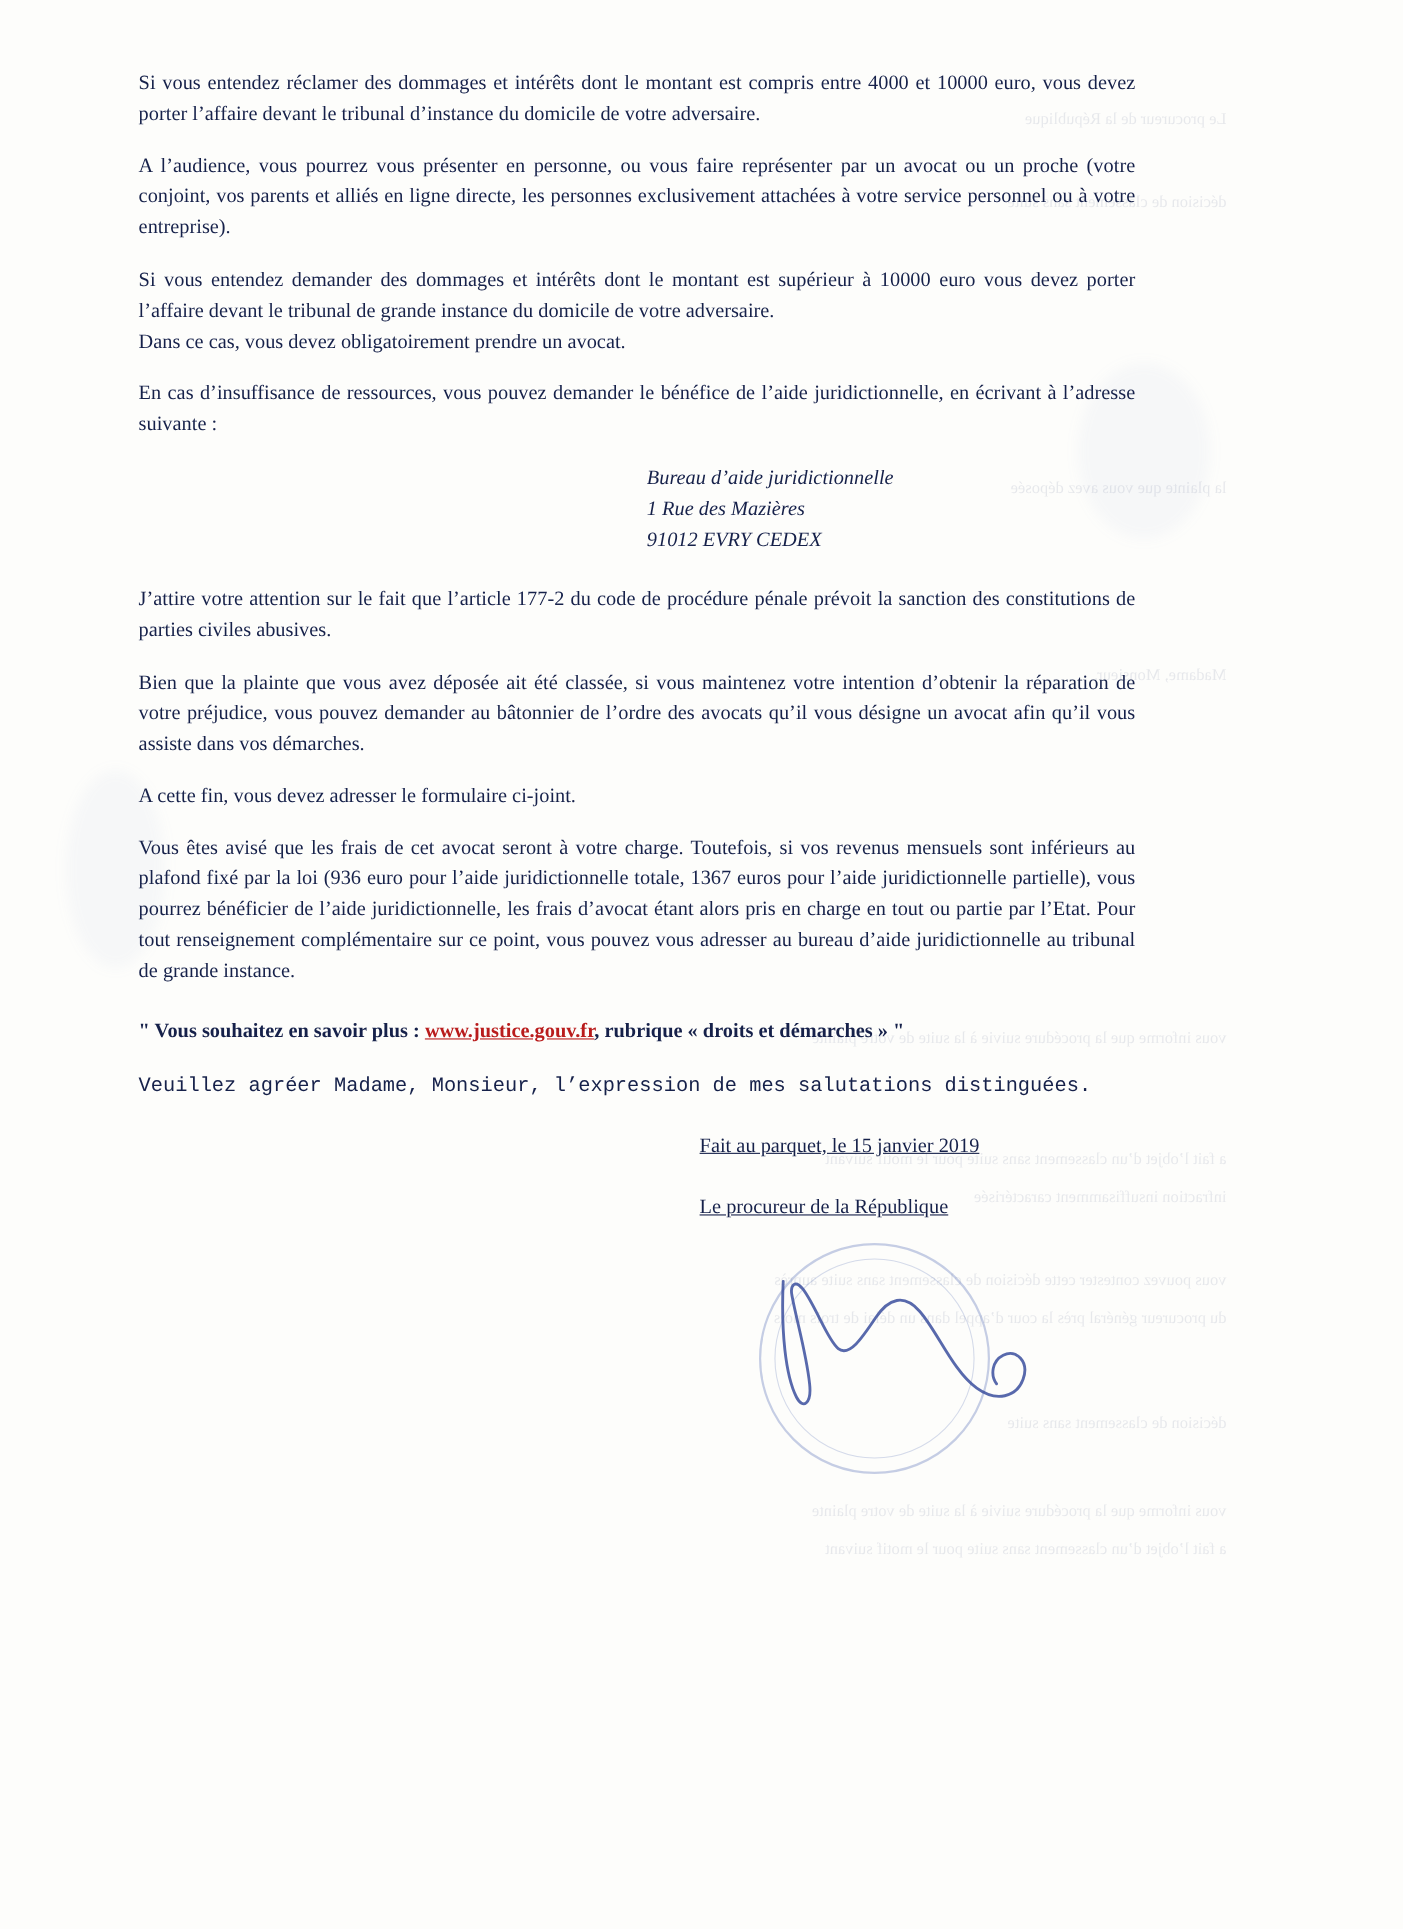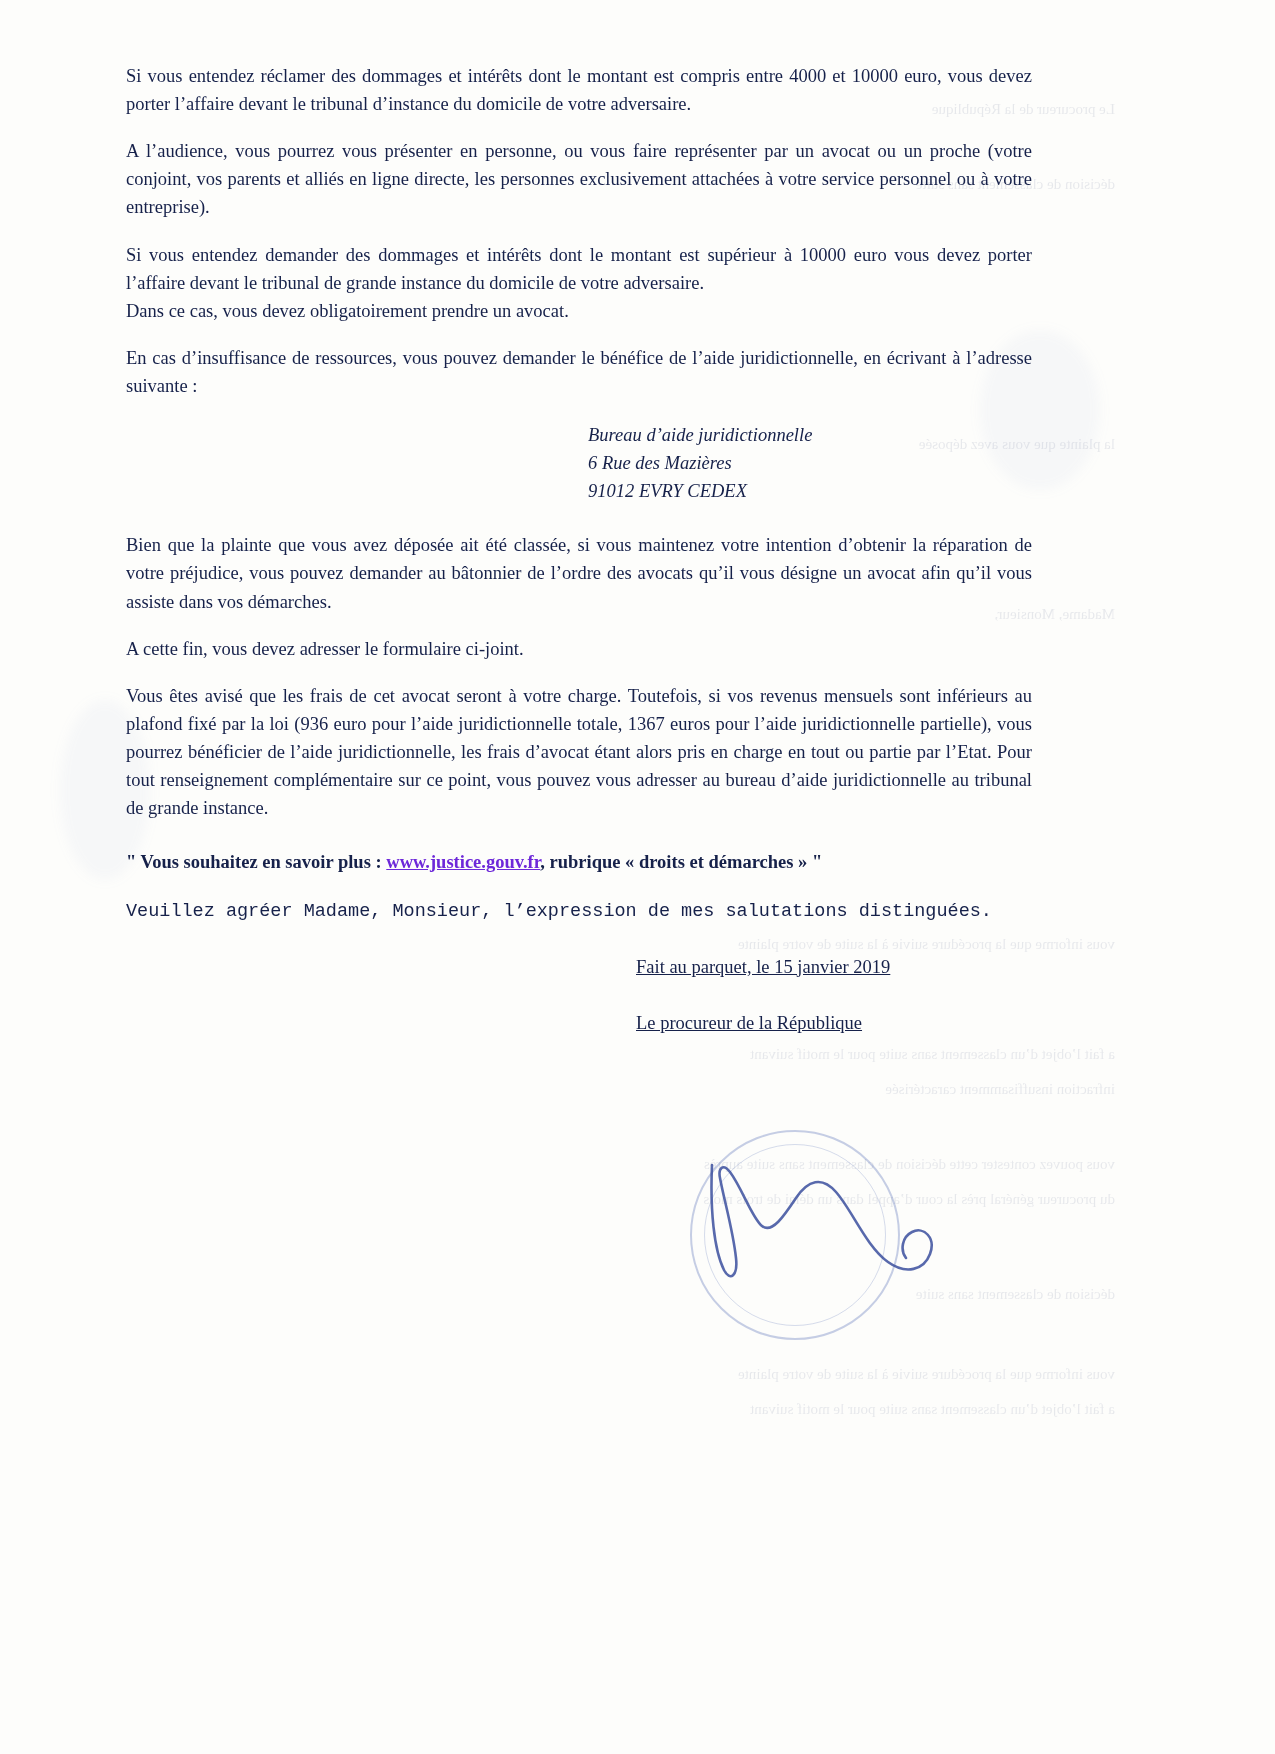--- a/index.html
+++ b/index.html
@@ -67,21 +67,21 @@
     white-space: nowrap;
   }
   .highlight-line {
     margin: 26px 0 22px 0;
     font-weight: bold;
     text-align: left;
     font-size: 18.5px;
   }
   .highlight-line .url {
     text-decoration: underline;
-    color: #6d28d9;
+    color: #b91c1c;
   }
   .closing {
     margin: 0 0 34px 0;
     text-align: left;
     font-family: Liberation Mono, monospace;
   }
   .signline {
     padding-left: 510px;
     margin: 26px 0 0 0;
     text-align: left;
@@ -155,24 +155,25 @@
 
     <p class="para">A l’audience, vous pourrez vous présenter en personne, ou vous faire représenter par un avocat ou un proche (votre conjoint, vos parents et alliés en ligne directe, les personnes exclusivement attachées à votre service personnel ou à votre entreprise).</p>
 
     <p class="para tight">Si vous entendez demander des dommages et intérêts dont le montant est supérieur à 10000 euro vous devez porter l’affaire devant le tribunal de grande instance du domicile de votre adversaire.</p>
     <p class="para">Dans ce cas, vous devez obligatoirement prendre un avocat.</p>
 
     <p class="para">En cas d’insuffisance de ressources, vous pouvez demander le bénéfice de l’aide juridictionnelle, en écrivant à l’adresse suivante :</p>
 
     <div class="addr-block">
       <div>Bureau d’aide juridictionnelle</div>
-      <div>6 Rue des Mazières</div>
+      <div>1 Rue des Mazières</div>
       <div>91012 EVRY CEDEX</div>
     </div>
 
+    <p class="para">J’attire votre attention sur le fait que l’article 177-2 du code de procédure pénale prévoit la sanction des constitutions de parties civiles abusives.</p>
 
     <p class="para">Bien que la plainte que vous avez déposée ait été classée, si vous maintenez votre intention d’obtenir la réparation de votre préjudice, vous pouvez demander au bâtonnier de l’ordre des avocats qu’il vous désigne un avocat afin qu’il vous assiste dans vos démarches.</p>
 
     <p class="para">A cette fin, vous devez adresser le formulaire ci-joint.</p>
 
     <p class="para">Vous êtes avisé que les frais de cet avocat seront à votre charge. Toutefois, si vos revenus mensuels sont inférieurs au plafond fixé par la loi (936 euro pour l’aide juridictionnelle totale, 1367 euros pour l’aide juridictionnelle partielle), vous pourrez bénéficier de l’aide juridictionnelle, les frais d’avocat étant alors pris en charge en tout ou partie par l’Etat. Pour tout renseignement complémentaire sur ce point, vous pouvez vous adresser au bureau d’aide juridictionnelle au tribunal de grande instance.</p>
 
     <p class="highlight-line">
       <span>" Vous souhaitez en savoir plus : </span><a class="url" href="#">www.justice.gouv.fr</a><span>, rubrique « droits et démarches » "</span>
     </p>

